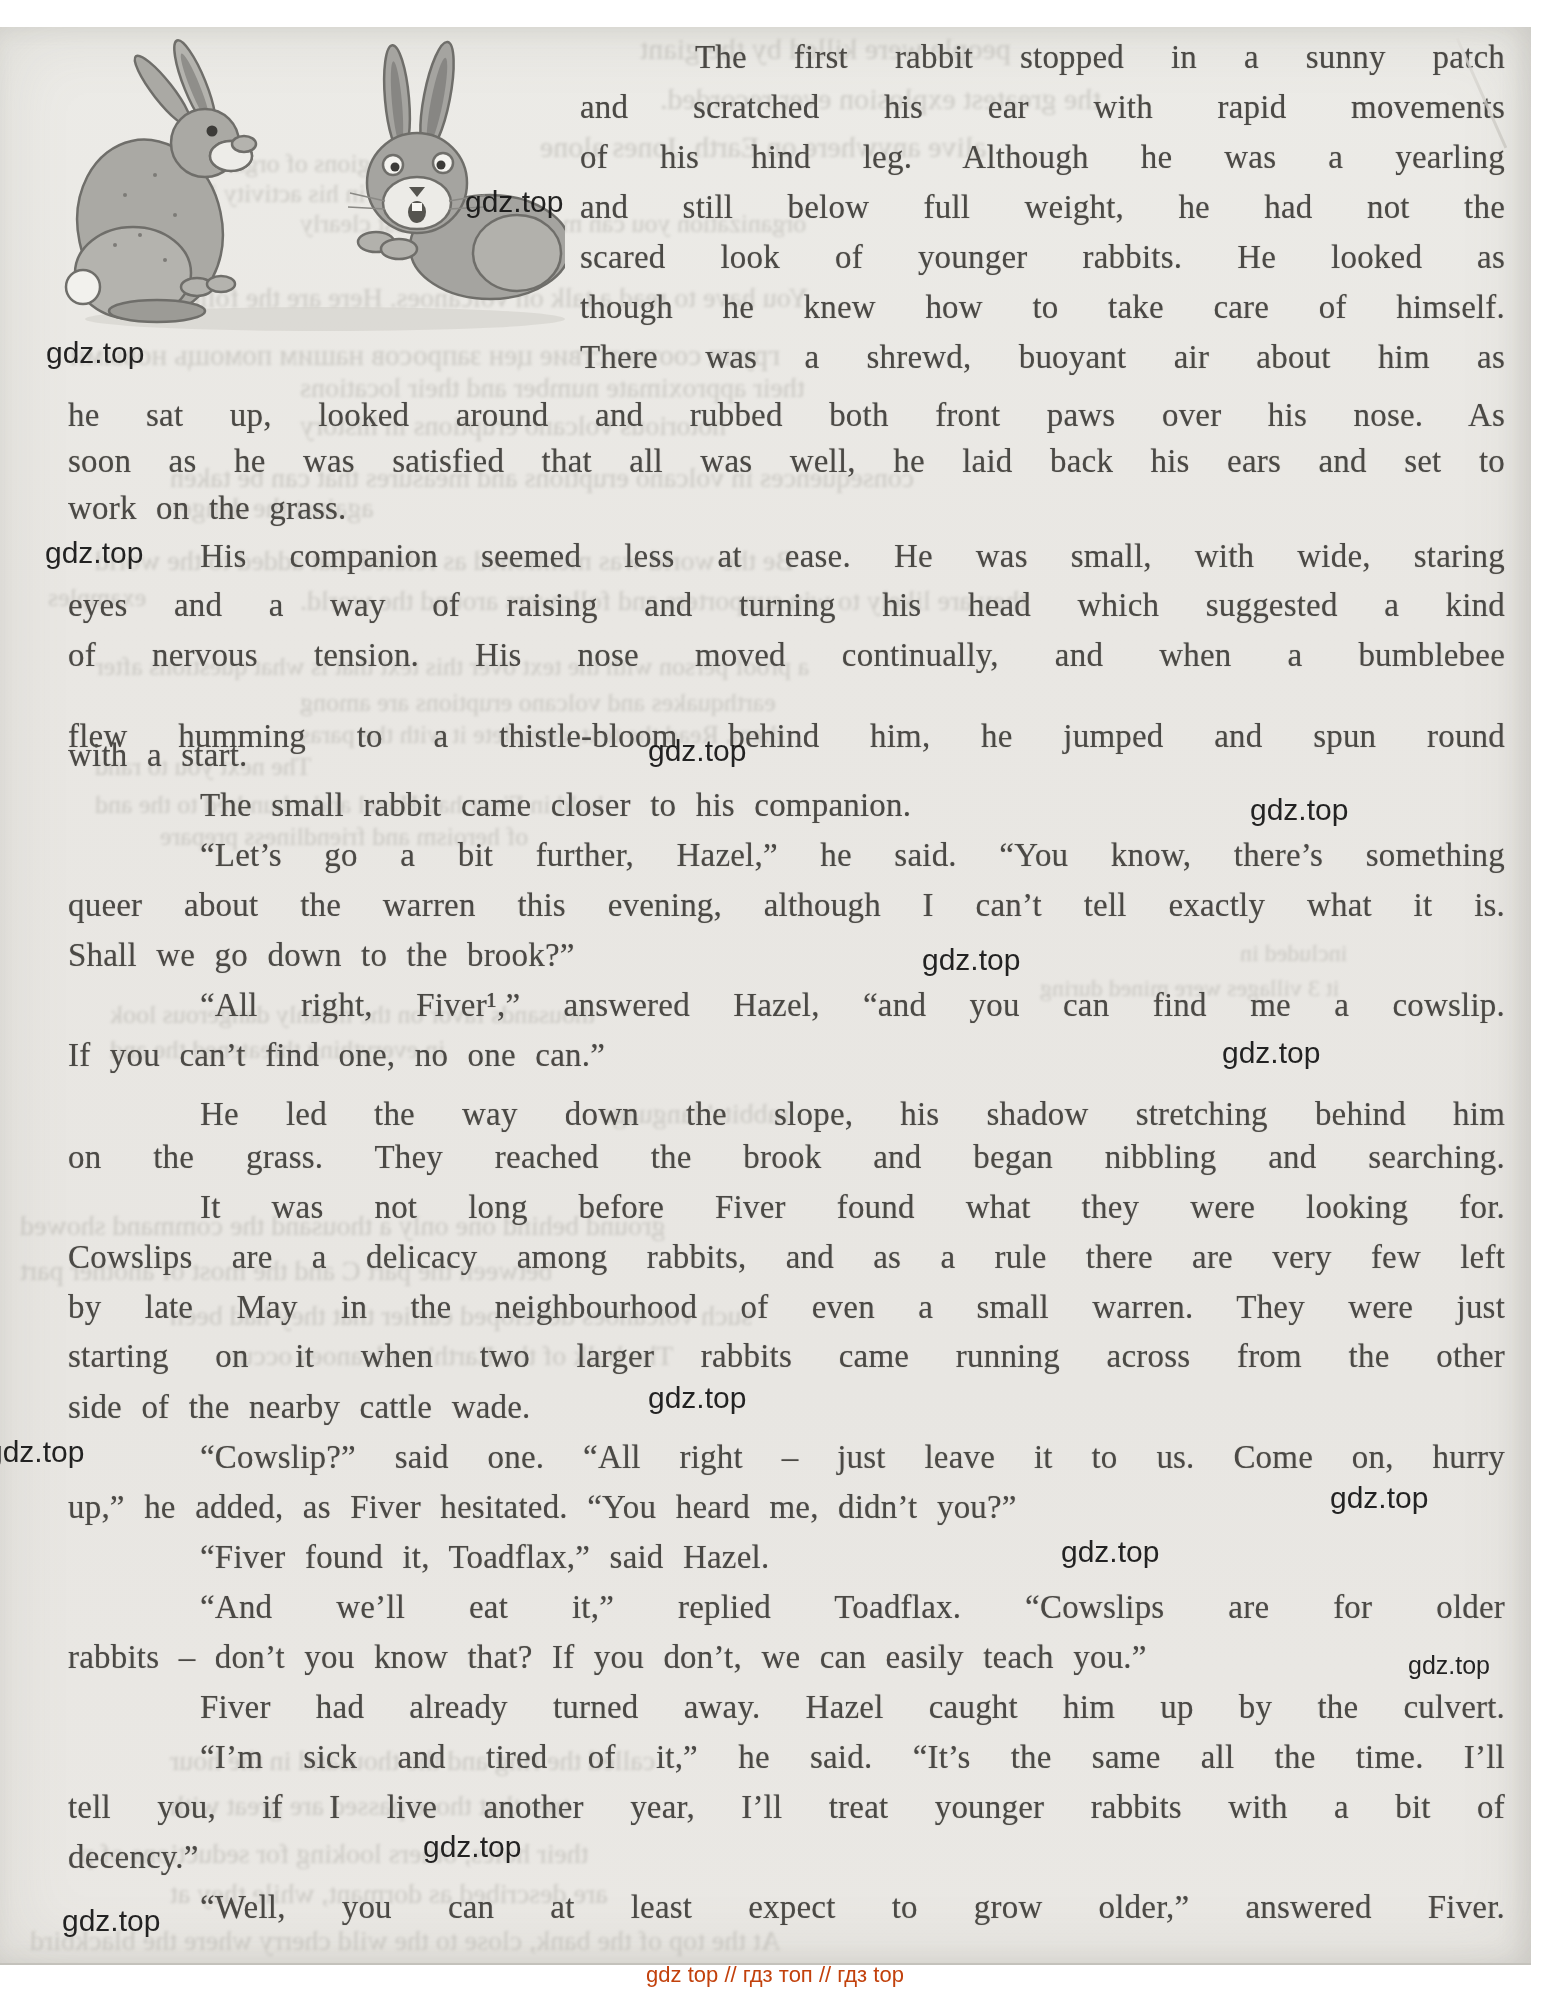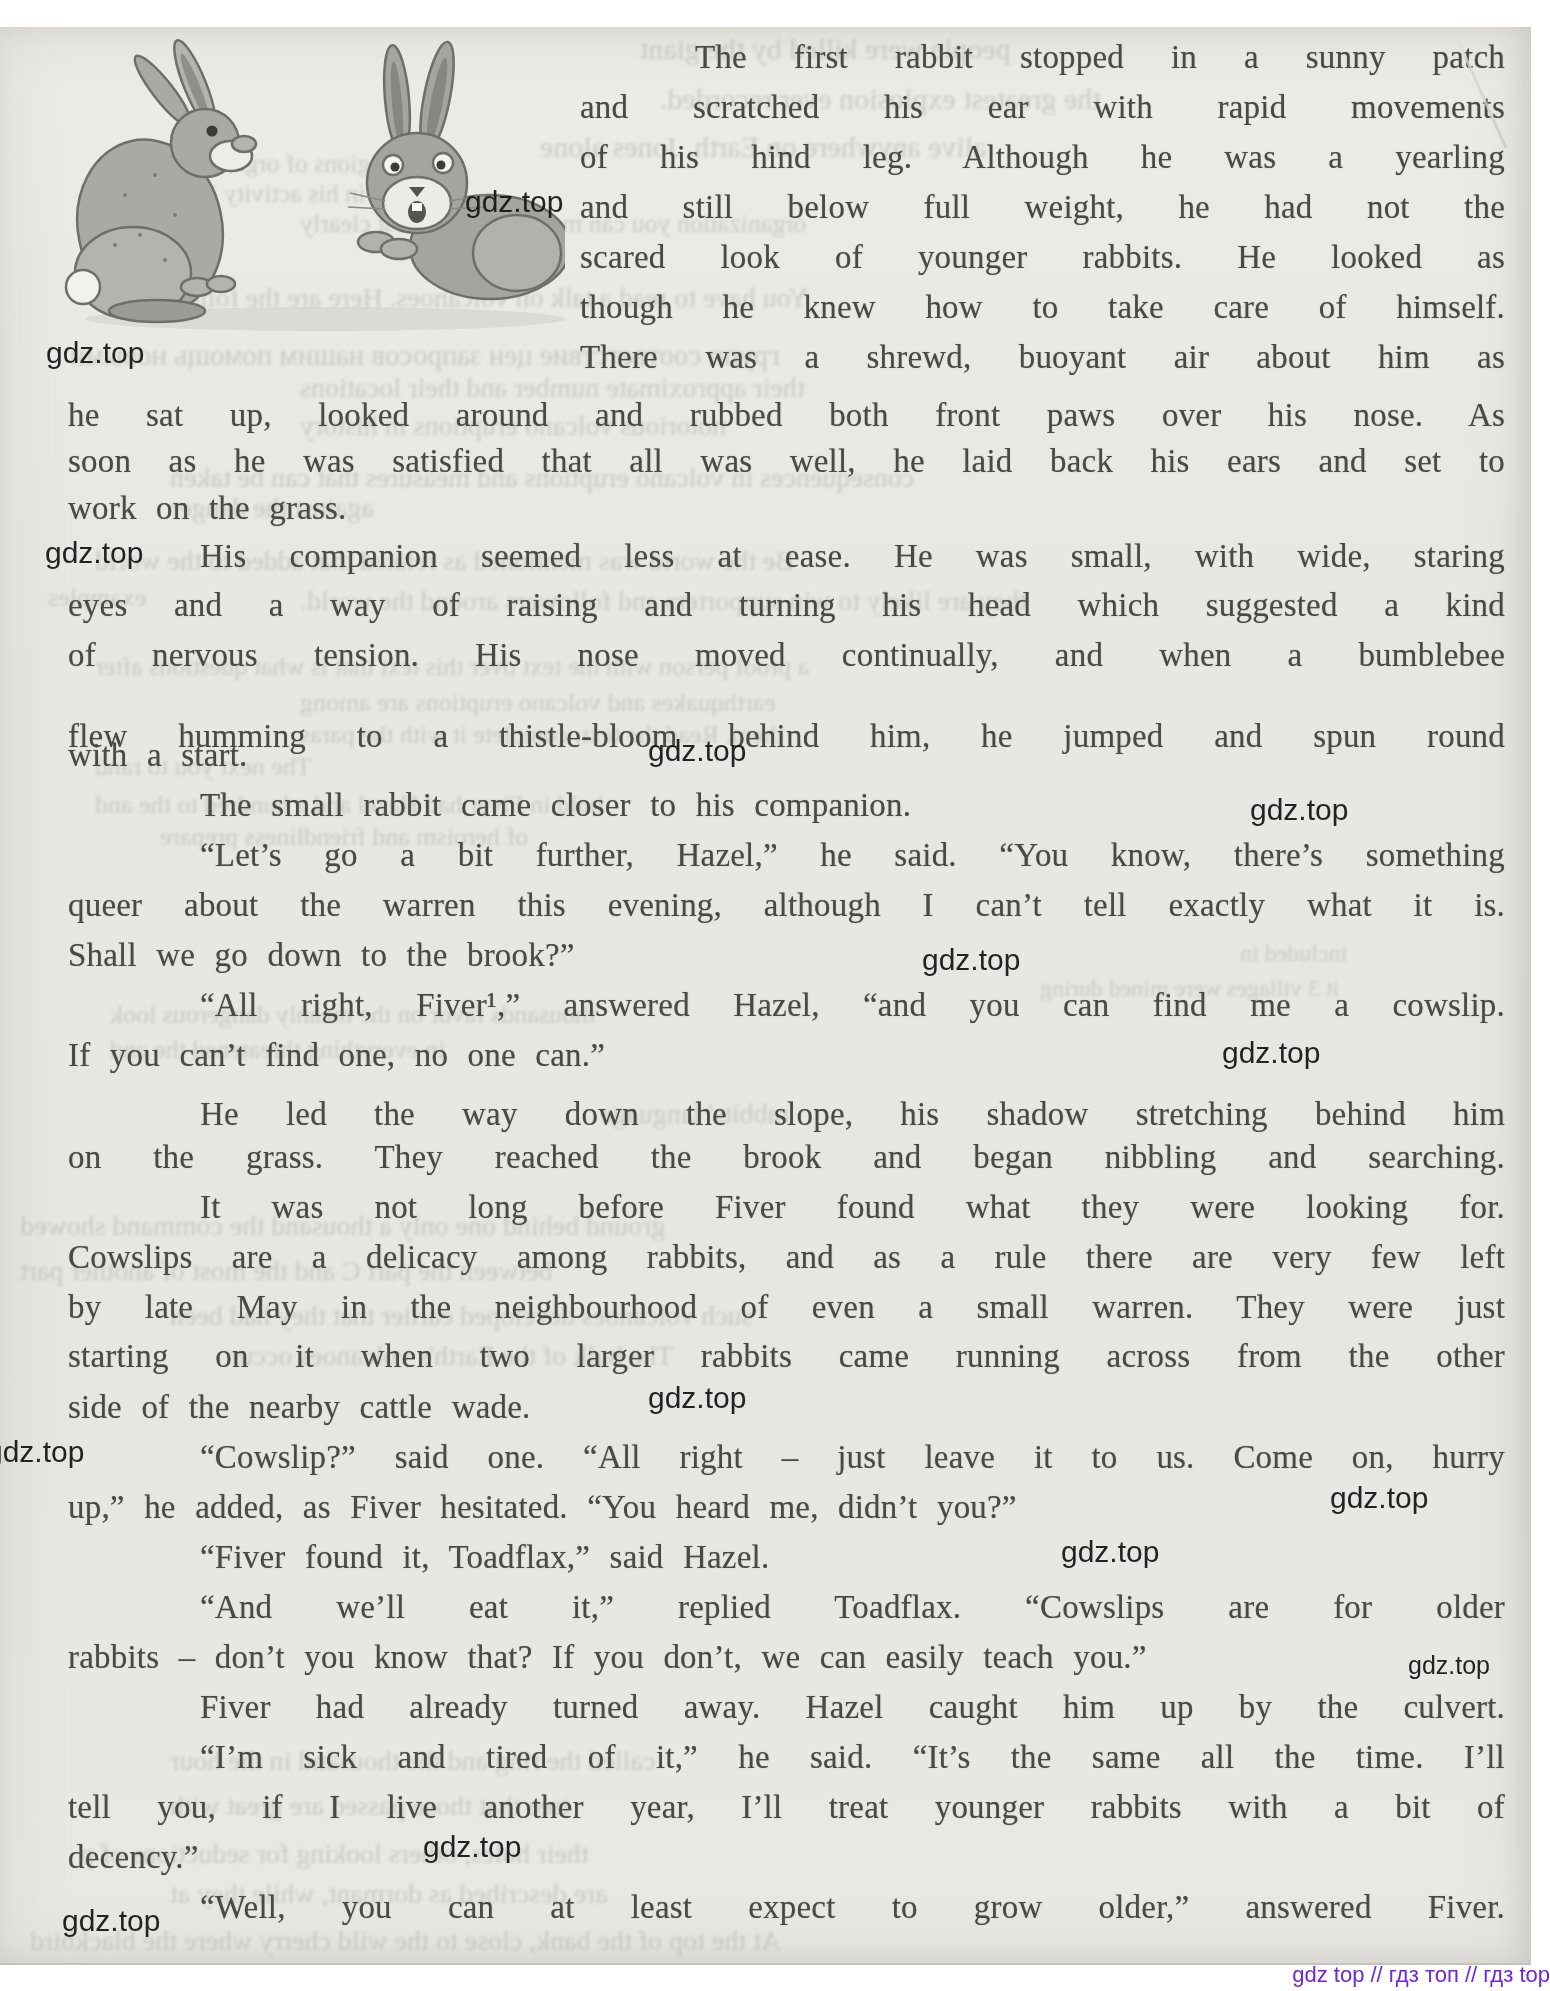--- a/index.html
+++ b/index.html
@@ -176,15 +176,15 @@
         <div class="wm" style="left: 1330px; top: 1456px; color: rgb(20, 20, 20);">gdz.top</div>
         <div class="wm" style="left: 1061px; top: 1510px; color: rgb(20, 20, 20);">gdz.top</div>
         <div class="wm small" style="left: 1408px; top: 1626px; color: rgb(20, 20, 20);">gdz.top</div>
         <div class="wm" style="left: 423px; top: 1805px; color: rgb(20, 20, 20);">gdz.top</div>
         <div class="wm" style="left: 62px; top: 1879px; color: rgb(20, 20, 20);">gdz.top</div>
       </div>
 
     <div class="crease"></div>
   </div>
 
-  <div class="footer" style="color: #6d28d9; text-align: right;">gdz top  //  гдз топ  //  гдз top</div>
+  <div class="footer" style="color: #c2410c;">gdz top  //  гдз топ  //  гдз top</div>
 
 </div>
 
 </body></html>

